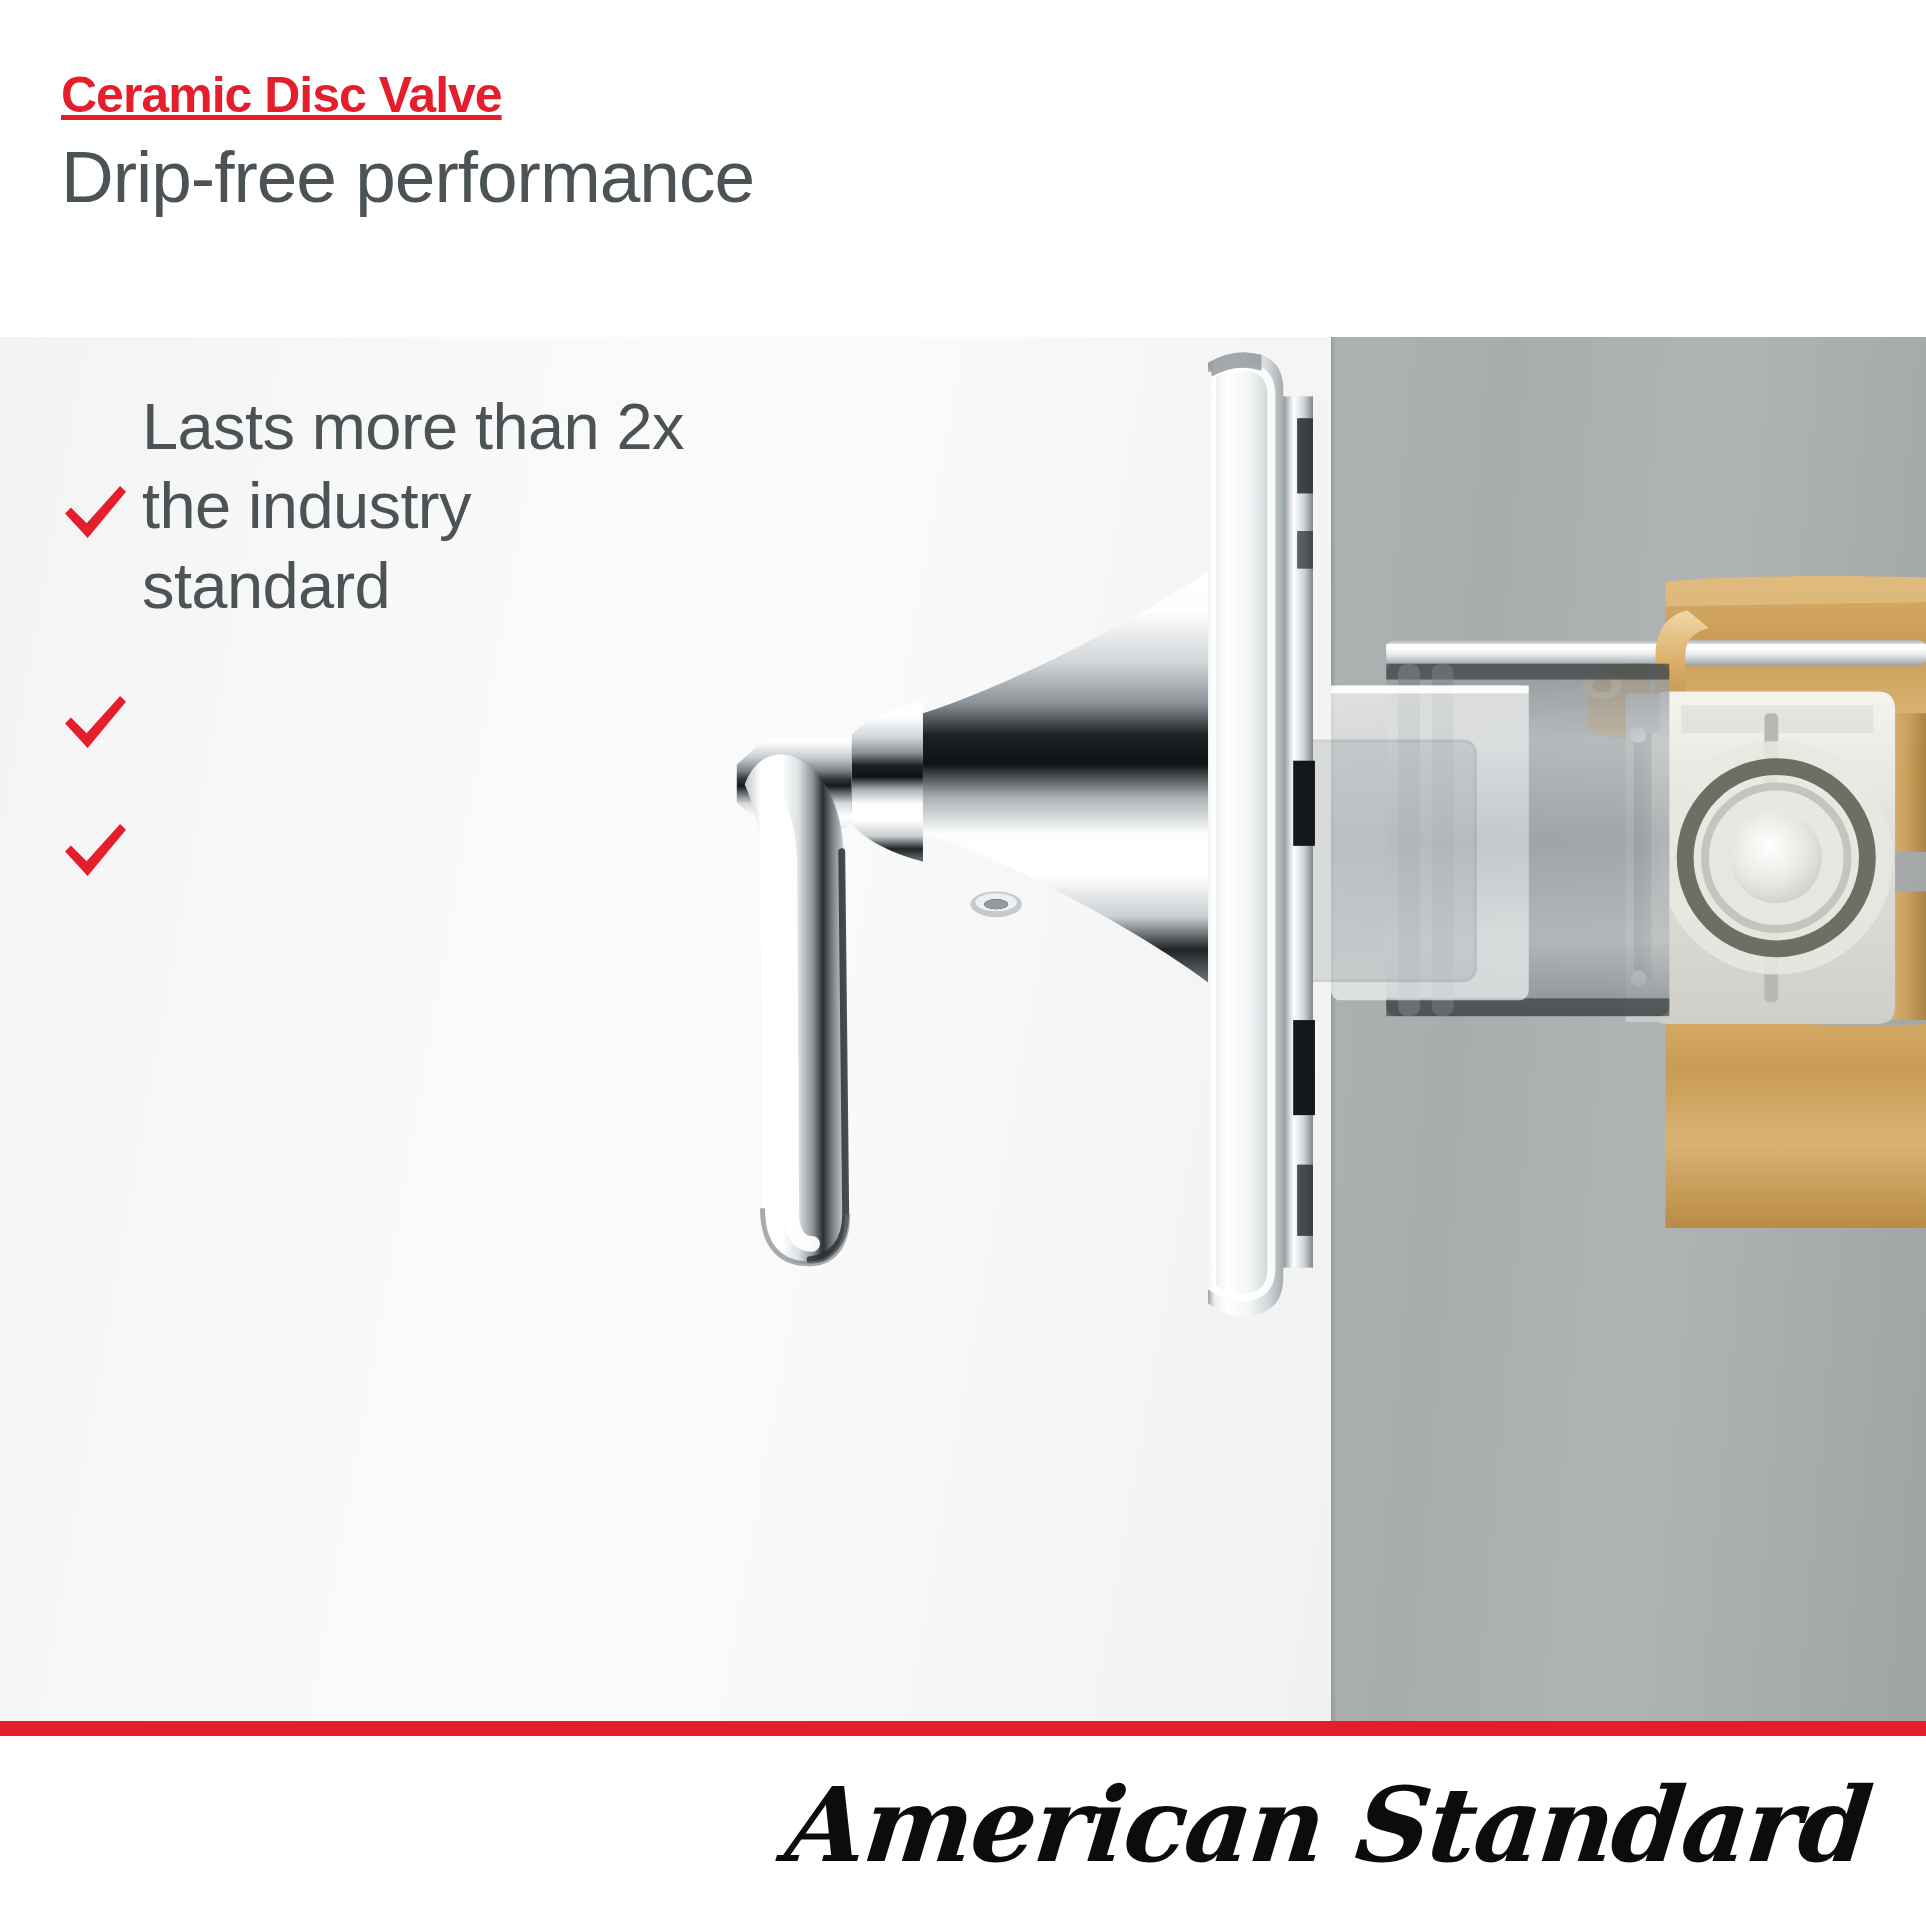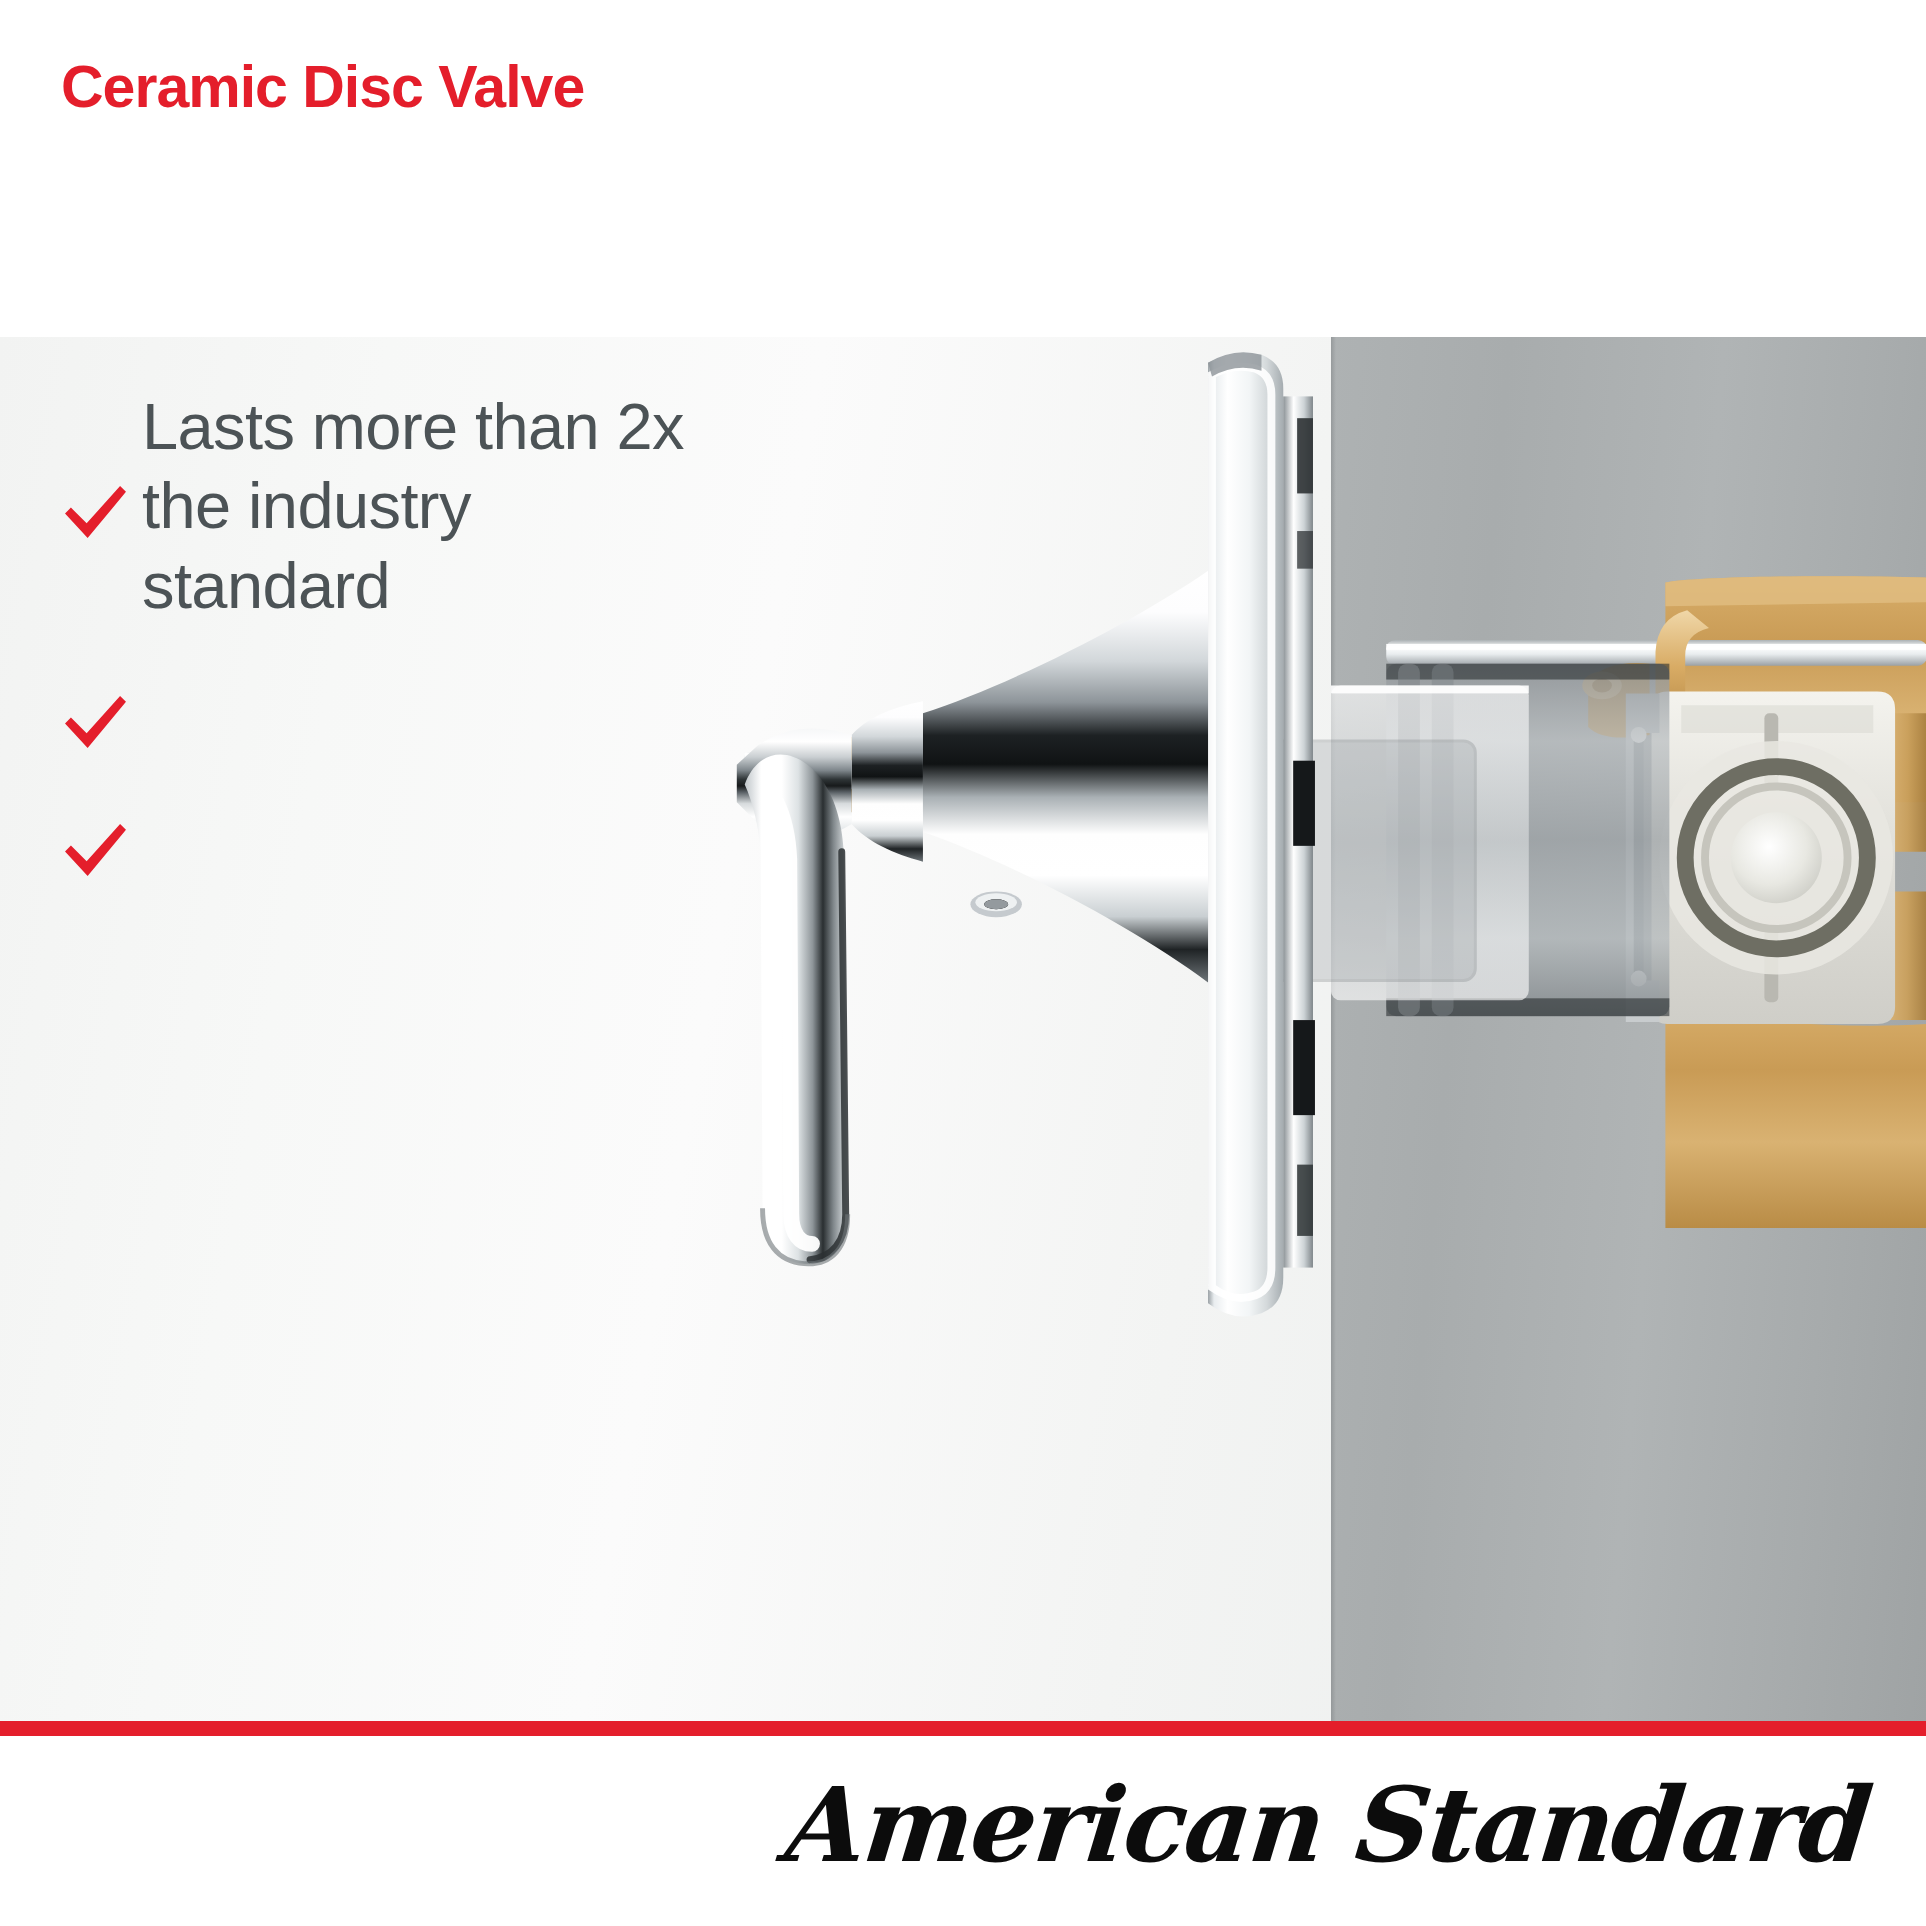--- a/index.html
+++ b/index.html
@@ -22,27 +22,28 @@
   .header {
     position: absolute;
     left: 0; top: 0;
     width: 1927px;
     height: 337px;
     background: #ffffff;
   }
   .title-main {
     position: absolute;
     left: 61px;
-    top: 57px;
-    font-size: 59px;
+    top: 69px;
+    font-size: 50px;
     font-weight: bold;
     color: #E41E2B;
     letter-spacing: -1px;
     line-height: 1.05;
     white-space: nowrap;
+    text-decoration: underline;
   }
   .title-sub {
     position: absolute;
     left: 61px;
     top: 139px;
     font-size: 73px;
     font-weight: normal;
     color: #4C5356;
     letter-spacing: -1px;
     line-height: 1.05;
@@ -150,20 +151,21 @@
     white-space: nowrap;
   }
 </style>
 </head>
 <body>
 
 <div id="page">
 
   <div class="header">
     <div class="title-main">Ceramic Disc Valve</div>
+    <div class="title-sub">Drip-free performance</div>
   </div>
 
   <div class="panel">
 
     <div class="wall"></div>
     <div class="wall-edge"></div>
 
     <div class="product">
       <svg width="1234" height="1384" viewBox="0 0 1246 1398" xmlns="http://www.w3.org/2000/svg">
         <defs>

